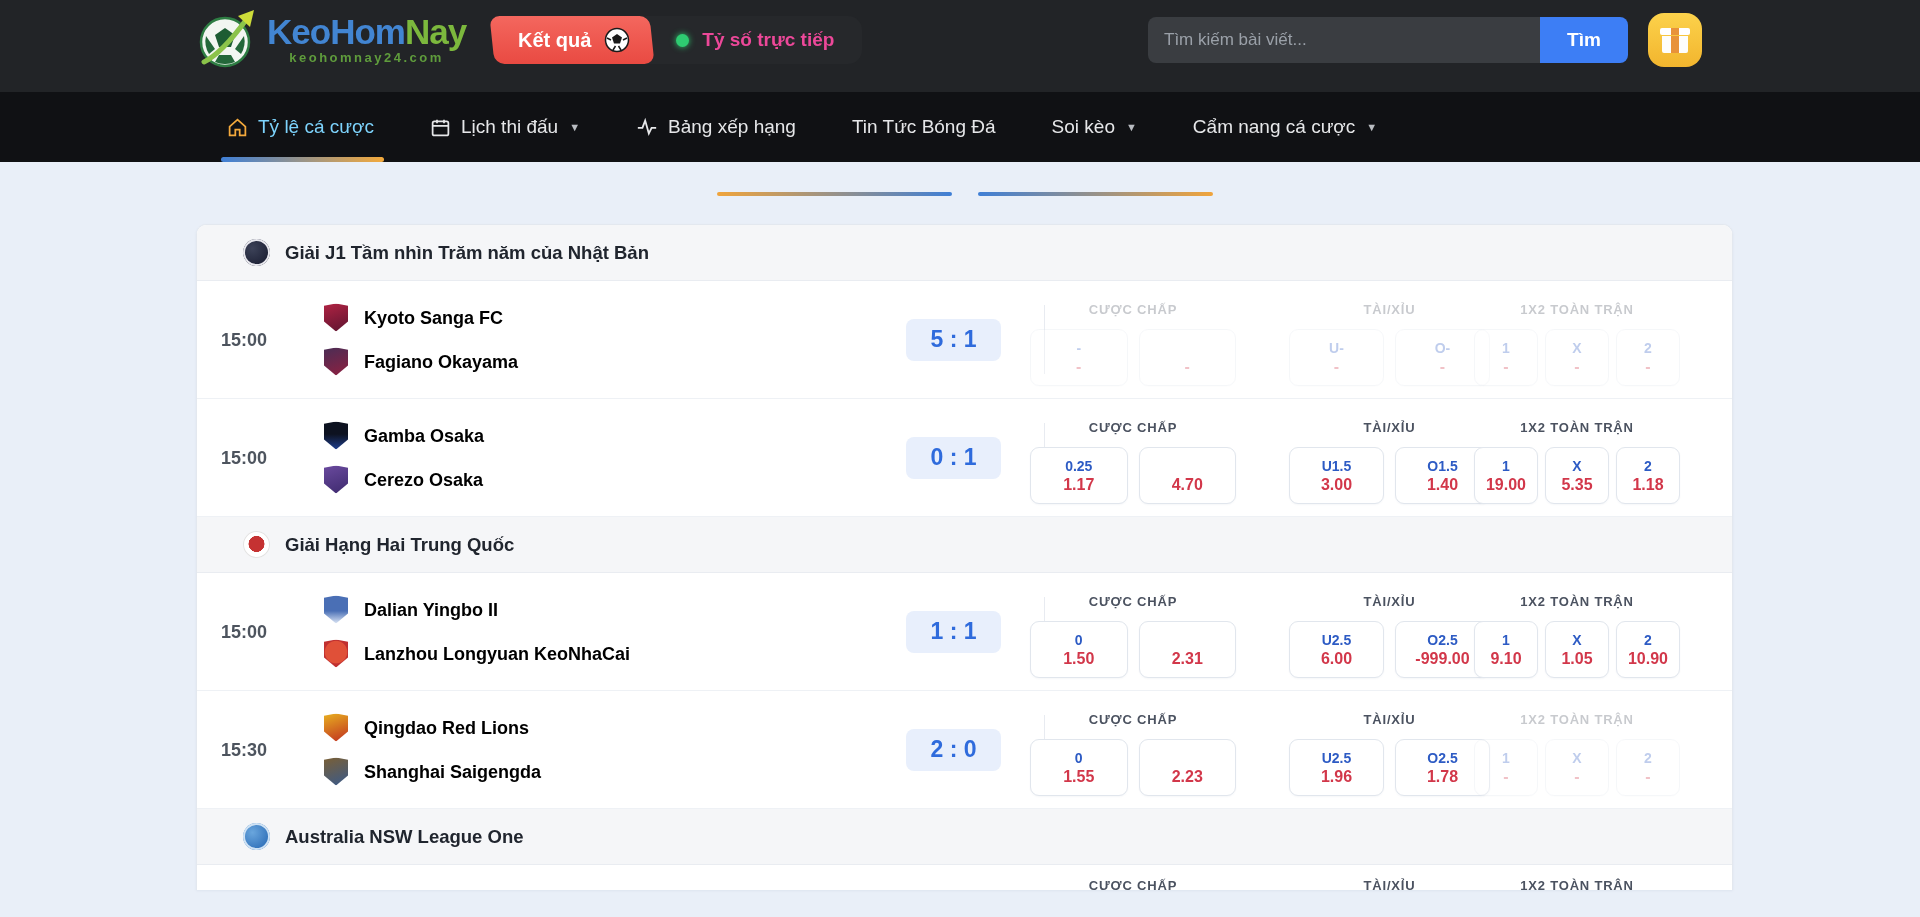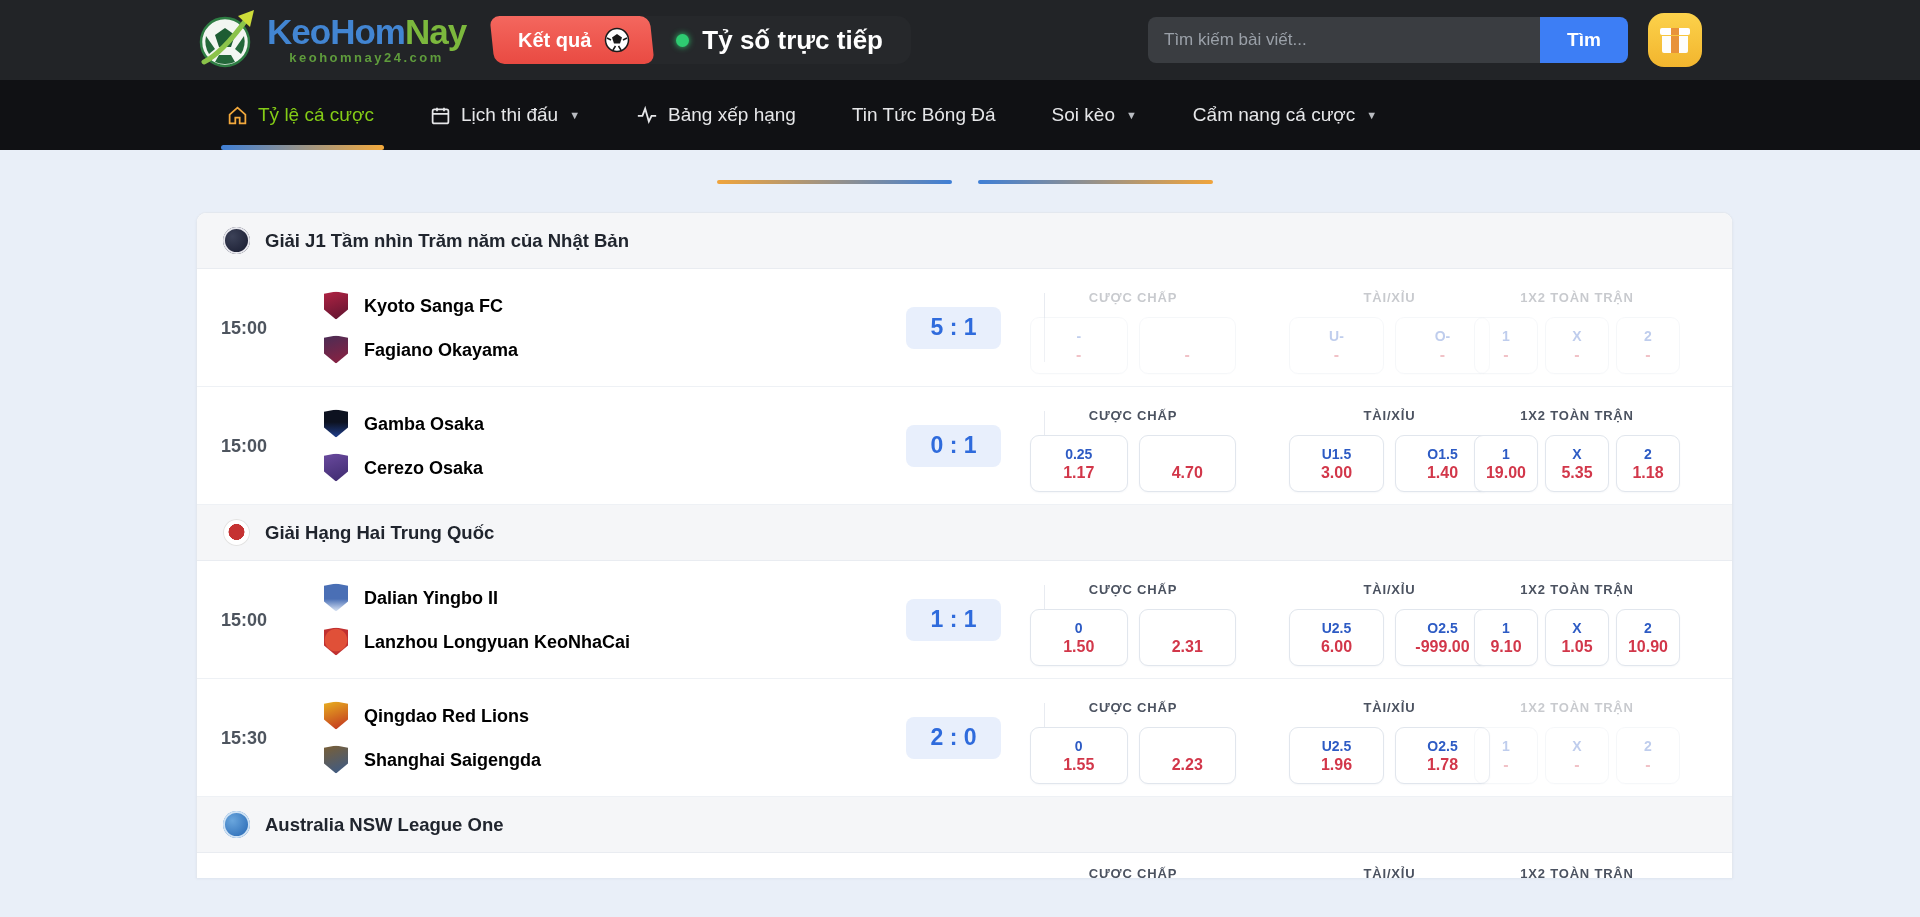--- a/index.html
+++ b/index.html
@@ -1,60 +1,60 @@
 <!DOCTYPE html>
 <html><head>
 <meta charset="utf-8">
 <style>
   * { margin:0; padding:0; box-sizing:border-box; }
   html,body { width:1920px; height:917px; overflow:hidden; font-family:"Liberation Sans", sans-serif; background:#e9eff8; }
 
   
-  .header { height:80px; background:#222427; position:relative; }
+  .header { height:92px; background:#222427; position:relative; }
   .logo { position:absolute; left:198px; top:6px; display:flex; align-items:center; gap:7px; cursor:pointer; }
   .logo-text { display:flex; flex-direction:column; align-items:center; }
   .logo-title { font-size:35px; font-weight:800; letter-spacing:-1px; line-height:36px; }
   .logo-title .blu { color:#4285d2; }
   .logo-title .grn { color:#7cb83d; }
   .logo-domain { font-size:13px; font-weight:700; color:#5f9c3c; letter-spacing:2.5px; margin-top:0px; }
 
   .result-group { position:absolute; left:492px; top:16px; height:48px; display:flex; align-items:center; }
   .btn-result { height:48px; padding:0 22px 0 26px; background:linear-gradient(180deg,#f4675e,#e94a42); border-radius:10px; transform:skewX(6deg); display:flex; align-items:center; gap:13px; position:relative; z-index:2; cursor:pointer; }
   .btn-result > * { transform:skewX(-6deg); }
   .btn-result-label { color:#fff; font-size:20px; font-weight:700; }
   .live-pill { height:48px; margin-left:-20px; padding:0 28px 0 44px; background:#26282b; border-radius:14px; display:flex; align-items:center; gap:13px; cursor:pointer; }
   .live-dot { width:13px; height:13px; border-radius:50%; background:#2ecc71; box-shadow:0 0 6px #2ecc71; }
-  .live-label { color:#ffffff; font-size:26px; font-weight:600; }
+  .live-label { color:#ec4899; font-size:19px; font-weight:600; }
 
   .search-wrap { position:absolute; left:1148px; top:17px; display:flex; }
   .search-input { width:392px; height:46px; background:#3a3d41; border:none; outline:none; border-radius:8px 0 0 8px; color:#dadde1; font-size:17px; padding:0 16px; font-family:"Liberation Sans", sans-serif; }
   .search-input::placeholder { color:#9aa0a8; }
   .btn-search { width:88px; height:46px; background:#3d7ef5; border:none; border-radius:0 8px 8px 0; color:#fff; font-size:19px; font-weight:600; cursor:pointer; font-family:"Liberation Sans", sans-serif; }
   .btn-gift { position:absolute; left:1648px; top:13px; width:54px; height:54px; border-radius:16px; background:linear-gradient(180deg,#fcd24b,#f2b52e); display:flex; flex-direction:column; align-items:center; justify-content:center; cursor:pointer; border:none; }
   .gift-lid { width:30px; height:7px; border-radius:2px; background:linear-gradient(90deg,#fff 11px,#e8923a 11px,#e8923a 19px,#fff 19px); margin-bottom:1px; }
   .gift-body { width:26px; height:17px; border-radius:0 0 2px 2px; background:linear-gradient(90deg,#fdfdfb 9px,#e8923a 9px,#e8923a 17px,#fdfdfb 17px); }
 
   
   .nav { height:70px; background:#101114; position:relative; }
   .nav-items { position:absolute; left:227px; top:0; height:100%; display:flex; align-items:center; gap:56px; }
   .nav-item { display:flex; align-items:center; gap:10px; height:100%; color:#e6e7e9; font-size:19px; font-weight:500; position:relative; cursor:pointer; white-space:nowrap; }
-  .nav-item.active { color:#84cc16; }
+  .nav-item.active { color:#7dd3fc; }
   .nav-item.active::after { content:""; position:absolute; left:-6px; right:-10px; bottom:0; height:5px; border-radius:3px; background:linear-gradient(90deg,#3f7fd6,#f3a93c); }
   .caret { font-size:11px; color:#b9bcc1; margin-left:1px; }
 
   
   .title-row { display:flex; align-items:center; justify-content:center; gap:26px; margin:30px 0 0 196px; width:1537px; }
   .page-title { font-size:33px; font-weight:800; color:#14171c; white-space:nowrap; }
   .t-line { height:4px; border-radius:2px; width:235px; }
   .t-line.l { background:linear-gradient(90deg,#f0a43c,#3f7fd6); }
   .t-line.r { background:linear-gradient(90deg,#3f7fd6,#f0a43c); }
 
   
   .card { margin:28px 0 0 196px; width:1537px; background:#fff; border:1px solid #e3e8ef; border-bottom:none; border-radius:10px 10px 0 0; overflow:hidden; box-shadow:0 1px 3px rgba(20,40,80,.05); }
-  .band { height:56px; background:#f5f6f8; border-bottom:1px solid #e9ecf1; display:flex; align-items:center; padding-left:26px; gap:15px; }
+  .band { height:56px; background:#f5f6f8; border-bottom:1px solid #e9ecf1; display:flex; align-items:center; padding-left:46px; gap:15px; }
   .band-logo { width:27px; height:27px; border-radius:50%; flex:none; }
   .lg-j1 { background:radial-gradient(circle at 35% 35%,#3c4258,#13162a); box-shadow:inset 0 0 0 2px #e8e8ee; }
   .lg-cn { background:radial-gradient(circle at 50% 48%,#c53232 0 40%,#fff 42%); box-shadow:inset 0 0 0 1px #e3e3e3; }
   .lg-au { background:radial-gradient(circle at 35% 35%,#6aa6dd,#1d5fae); box-shadow:inset 0 0 0 2px #cfe2f4; }
   .band-name { font-size:18.5px; font-weight:700; color:#20252e; }
 
   .mrow { height:118px; position:relative; border-bottom:1px solid #eef1f5; background:#fff; cursor:pointer; }
   .mrow.partial { height:25px; border-bottom:none; }
   .m-time { position:absolute; left:24px; top:50%; transform:translateY(-50%); font-size:18px; font-weight:700; color:#4d545e; }
   .m-teams { position:absolute; left:127px; top:50%; transform:translateY(-50%); display:flex; flex-direction:column; gap:13px; }

